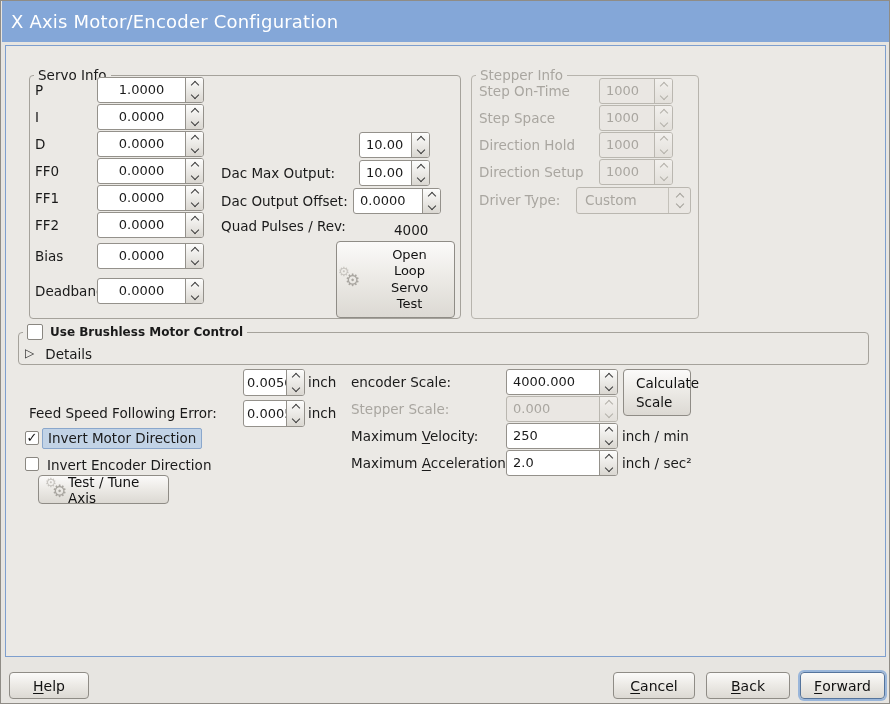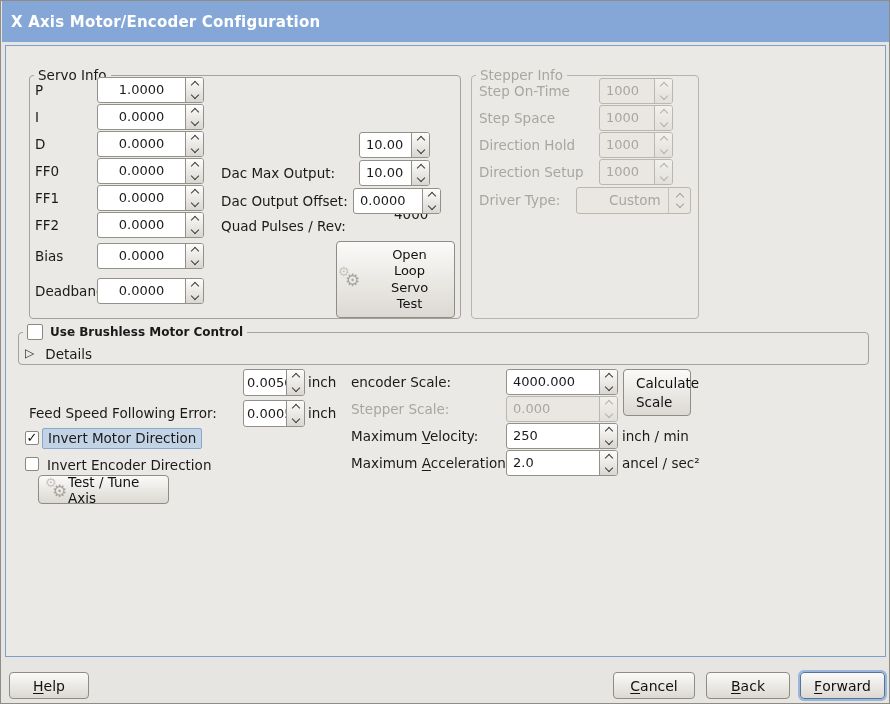--- a/index.html
+++ b/index.html
@@ -3,21 +3,21 @@
 <meta charset="utf-8">
 <style>
   html,body{margin:0;padding:0;background:#d6d3ce;}
   #app{position:relative;width:890px;height:704px;box-sizing:border-box;
        background:var(--window-bg,#e7e5e1);border:1px solid #8f8c86;overflow:hidden;
        font-family:"DejaVu Sans","Liberation Sans",sans-serif;color:var(--text,#1a1a1a);
        font-size:13.5px;}
   .abs{position:absolute;box-sizing:border-box;}
   .titlebar{left:1px;top:0;width:888px;height:41px;background:var(--titlebar-bg,#84a7d8);
             display:flex;align-items:center;}
-  .titlebar h1{margin:0 8px 0 9px;font-size:15px;font-weight:bold;color:var(--titlebar-text,#fff);letter-spacing:.2px;}
+  .titlebar h1{margin:0 8px 0 9px;font-size:18px;font-weight:normal;color:var(--titlebar-text,#fff);letter-spacing:.2px;}
   .panel{left:4px;top:44px;width:881px;height:612px;background:var(--panel-bg,#ebe9e5);
          border:1px solid var(--panel-border,#7e9fce);}
   .frame{border:1px solid var(--frame-border,#a5a29b);border-radius:4px;background:transparent;}
   .frame.dis{border-color:#b7b4ad;}
   .legend{background:var(--panel-bg,#ebe9e5);padding:0 4px;height:16px;line-height:16px;font-size:13.5px;}
   .lbl{line-height:26px;height:26px;white-space:nowrap;}
   .lbl27{line-height:27px;height:27px;white-space:nowrap;}
   .dis-t{color:var(--disabled-text,#a9a6a0);}
   .bold{font-weight:bold;}
   
@@ -165,21 +165,21 @@
         </span>
         <span class="sb">
           <i class="cd"></i>
         </span>
       </span>
   </div>
 
   <span class="abs lbl" style="left:220px;top:159px;">Dac Max Output:</span>
   <span class="abs lbl" style="left:220px;top:187px;">Dac Output Offset:</span>
   <span class="abs lbl" style="left:220px;top:212px;">Quad Pulses / Rev:</span>
-  <span class="abs lbl" style="left:393px;top:200px;">4000</span>
+  <span class="abs lbl" style="left:393px;top:216px;">4000</span>
 
   <div class="abs spin" style="left:358px;top:131px;width:71px;">
     <span class="sv">10.00</span>
     <span class="sbs">
         <span class="sb">
           <i class="cu"></i>
         </span>
         <span class="sb">
           <i class="cd"></i>
         </span>
@@ -266,21 +266,21 @@
         <span class="sb">
           <i class="cu"></i>
         </span>
         <span class="sb">
           <i class="cd"></i>
         </span>
       </span>
   </div>
 
   <span class="abs lbl27 dis-t" style="left:478px;top:186px;">Driver Type:</span>
-  <div class="abs combo" style="left:575px;top:186px;width:115px;padding-left:24px;">
+  <div class="abs combo" style="left:575px;top:186px;width:115px;">
     <span class="cv">Custom</span>
     <span class="cc">
         <i class="cu" style="border-color:#a5a29b;border-right:none;border-bottom:none;"></i>
         <i class="cd" style="border-color:#a5a29b;border-left:none;border-top:none;"></i>
       </span>
   </div>
 
   <div class="abs frame" style="left:17px;top:331px;width:851px;height:33px;"></div>
   <span class="abs legend" style="left:22px;top:323px;display:flex;align-items:center;gap:7px;">
     <span class="cb"></span>
@@ -379,20 +379,20 @@
     <span class="sv">2.0</span>
     <span class="sbs">
         <span class="sb">
           <i class="cu"></i>
         </span>
         <span class="sb">
           <i class="cd"></i>
         </span>
       </span>
   </div>
-  <span class="abs lbl" style="left:621px;top:449px;">ancel / sec²</span>
+  <span class="abs lbl" style="left:621px;top:449px;">inch / sec²</span>
 
   <div class="abs btn" style="left:8px;top:671px;width:80px;height:27px;font-size:14px;"><u>H</u>elp</div>
   <div class="abs btn" style="left:612px;top:671px;width:82px;height:27px;font-size:14px;"><u>C</u>ancel</div>
   <div class="abs btn" style="left:705px;top:671px;width:84px;height:27px;font-size:14px;"><u>B</u>ack</div>
   <div class="abs btn focused" style="left:799px;top:671px;width:85px;height:27px;font-size:14px;"><u>F</u>orward</div>
 
 </div>
 
 </body></html>

